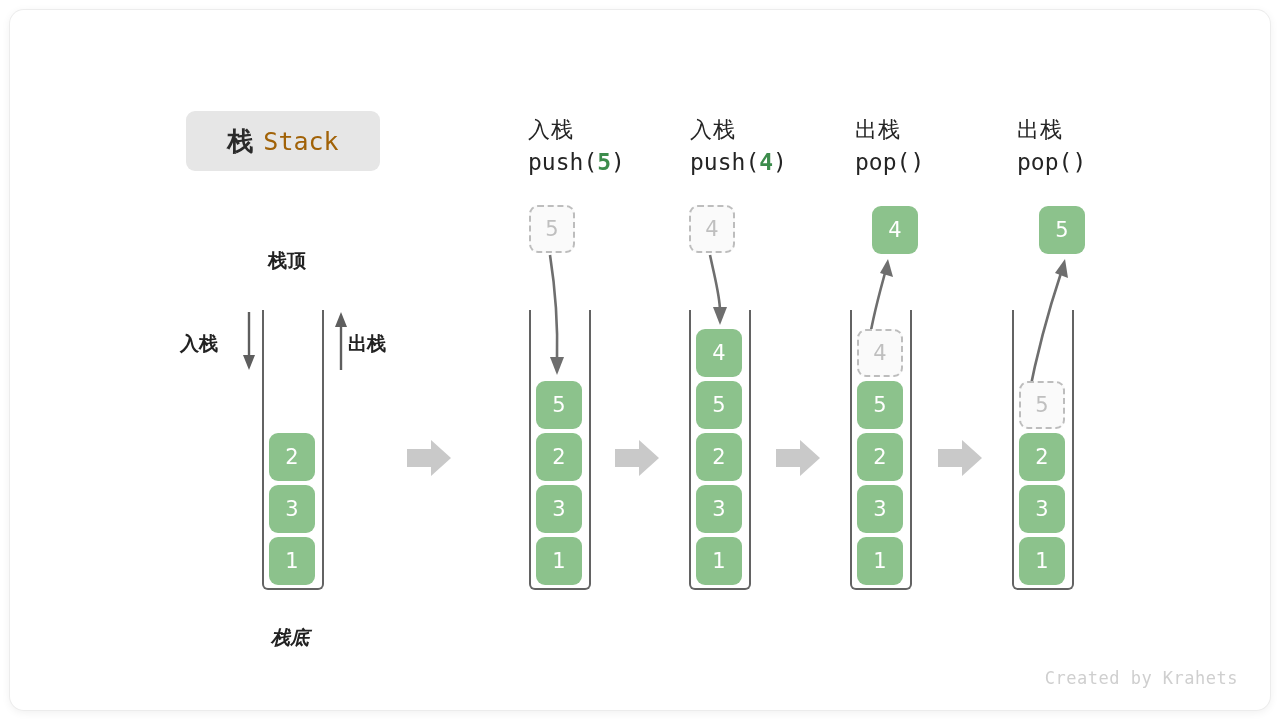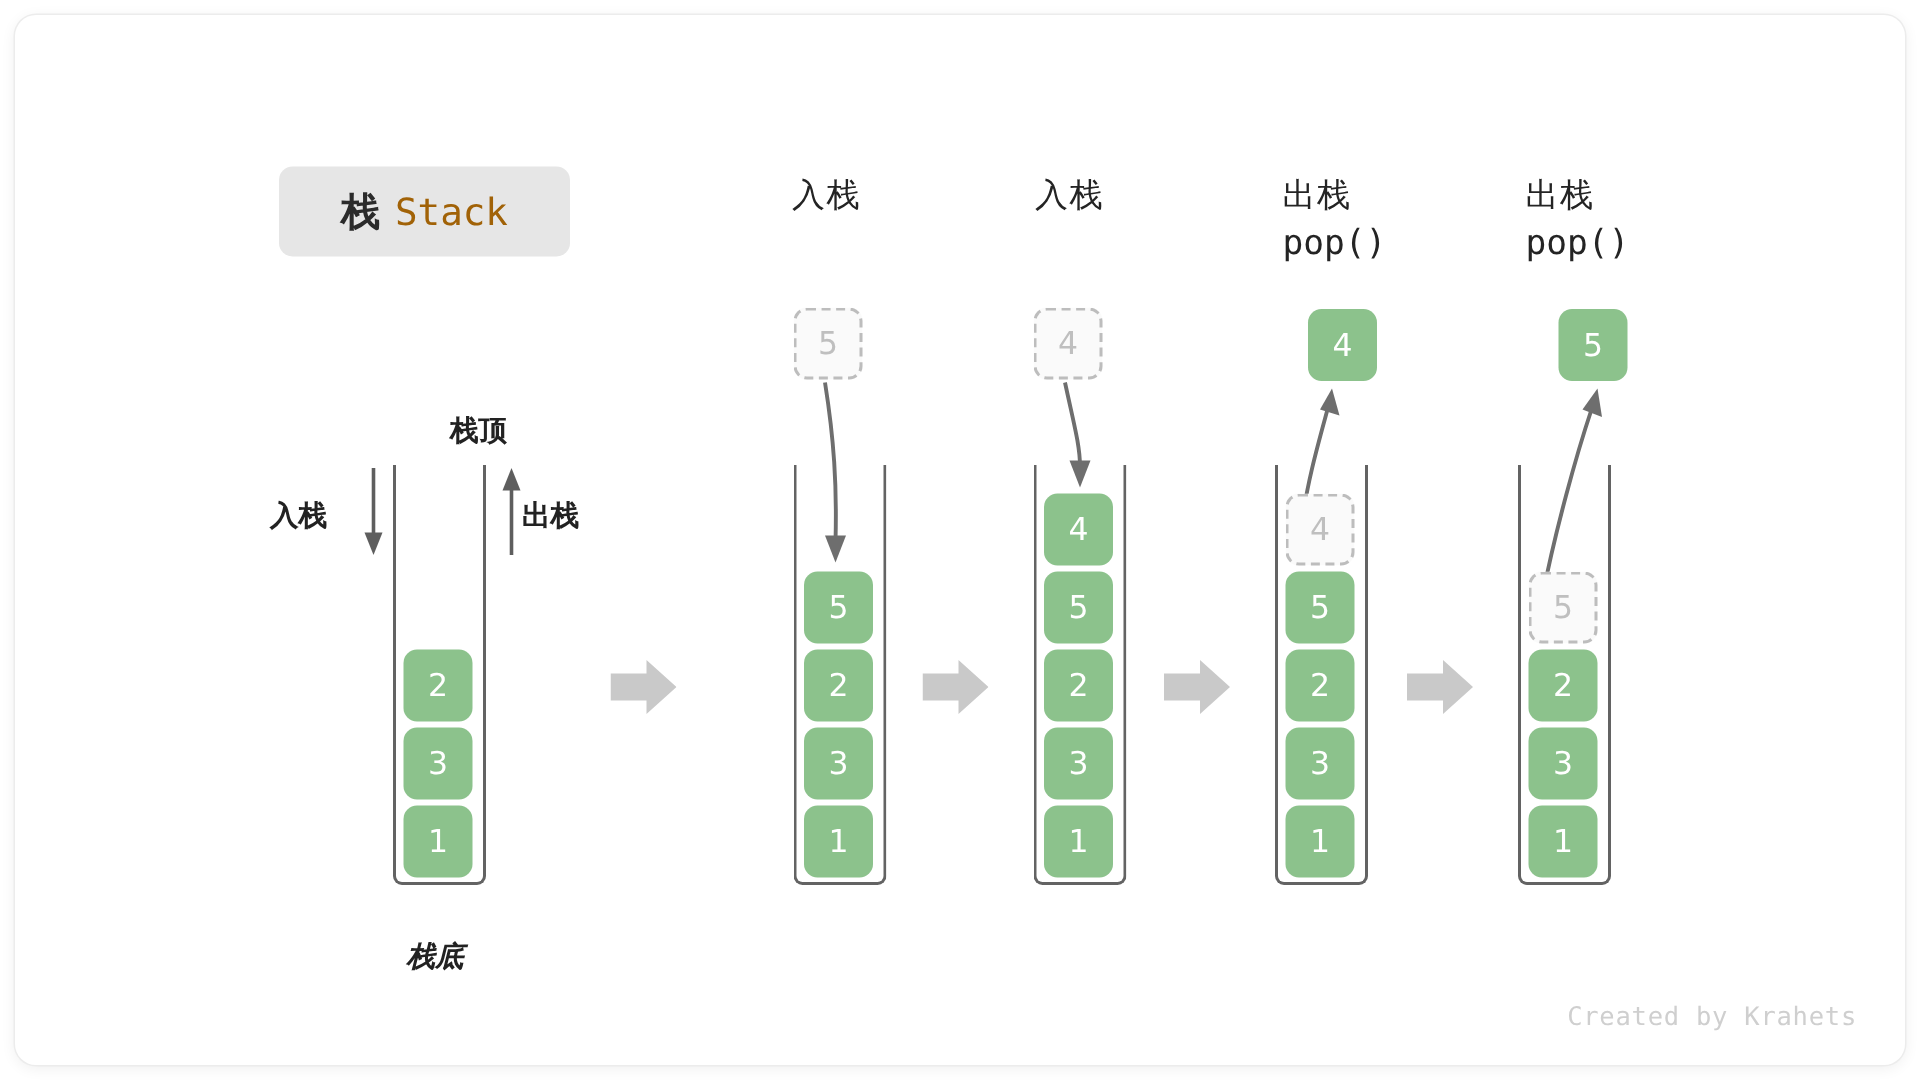--- a/index.html
+++ b/index.html
@@ -149,21 +149,21 @@
 
 <div id="canvas">
 
   <div class="title-badge">
     <span class="cn">栈</span>
     <span class="en">Stack</span>
   </div>
 
   <div>
 
-    <div class="lbl-cn-bold" style="left:258px; top:264px;margin-left:32px;">栈顶</div>
+    <div class="lbl-cn-bold" style="left:258px; top:238px;">栈顶</div>
 
     <div class="lbl-cn-bold" style="left:170px; top:321px;">入栈</div>
 
     <svg class="thin-arrow" style="left:228px; top:300px;" width="22" height="62">
       <line x1="11" y1="2" x2="11" y2="48" stroke="#5e5e5e" stroke-width="2.4"></line>
       <polygon points="11,60 5,45 17,45" fill="#5e5e5e"></polygon>
     </svg>
 
     <svg class="thin-arrow" style="left:320px; top:300px;" width="22" height="62">
       <line x1="11" y1="60" x2="11" y2="14" stroke="#5e5e5e" stroke-width="2.4"></line>
@@ -181,20 +181,21 @@
     <div class="lbl-cn-bold" style="left:261px; top:615px;font-style:italic;">栈底</div>
   </div>
 
   <svg class="step-arrow" style="left:397px; top:428px;" viewBox="0 0 44 40">
     <polygon points="0,11 24,11 24,2 44,20 24,38 24,29 0,29" fill="#c9c9c9"></polygon>
   </svg>
 
   <div>
     <div class="col-head" style="left:518px; top:105px;">
       <div class="op">入栈</div>
+      <div class="code"><span>push(</span><span class="arg">5</span><span>)</span></div>
     </div>
 
     <div class="cell ghost free" style="left:519px; top:195px;">5</div>
 
     <svg class="thin-arrow" style="left:520px; top:243px;" width="60" height="130">
       <path d="M20,2 C26,40 28,70 27,108" stroke="#6e6e6e" stroke-width="2.6" fill="none"></path>
       <polygon points="27,122 20,104 34,104" fill="#6e6e6e"></polygon>
     </svg>
 
     <div class="tube" style="left:519px; top:300px; width:62px; height:280px;"></div>
@@ -205,20 +206,21 @@
     <div class="cell" style="left:526px; top:527px;">1</div>
   </div>
 
   <svg class="step-arrow" style="left:605px; top:428px;" viewBox="0 0 44 40">
     <polygon points="0,11 24,11 24,2 44,20 24,38 24,29 0,29" fill="#c9c9c9"></polygon>
   </svg>
 
   <div>
     <div class="col-head" style="left:680px; top:105px;">
       <div class="op">入栈</div>
+      <div class="code"><span>push(</span><span class="arg">4</span><span>)</span></div>
     </div>
 
     <div class="cell ghost free" style="left:679px; top:195px;">4</div>
 
     <svg class="thin-arrow" style="left:680px; top:243px;" width="60" height="80">
       <path d="M20,2 C26,30 30,44 30,58" stroke="#6e6e6e" stroke-width="2.6" fill="none"></path>
       <polygon points="30,72 23,54 37,54" fill="#6e6e6e"></polygon>
     </svg>
 
     <div class="tube" style="left:679px; top:300px; width:62px; height:280px;"></div>

